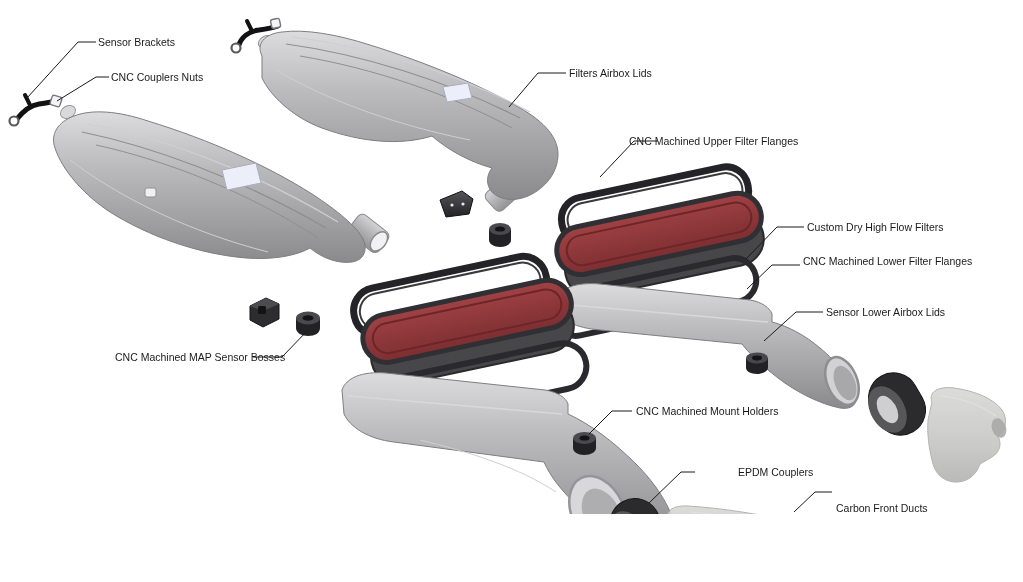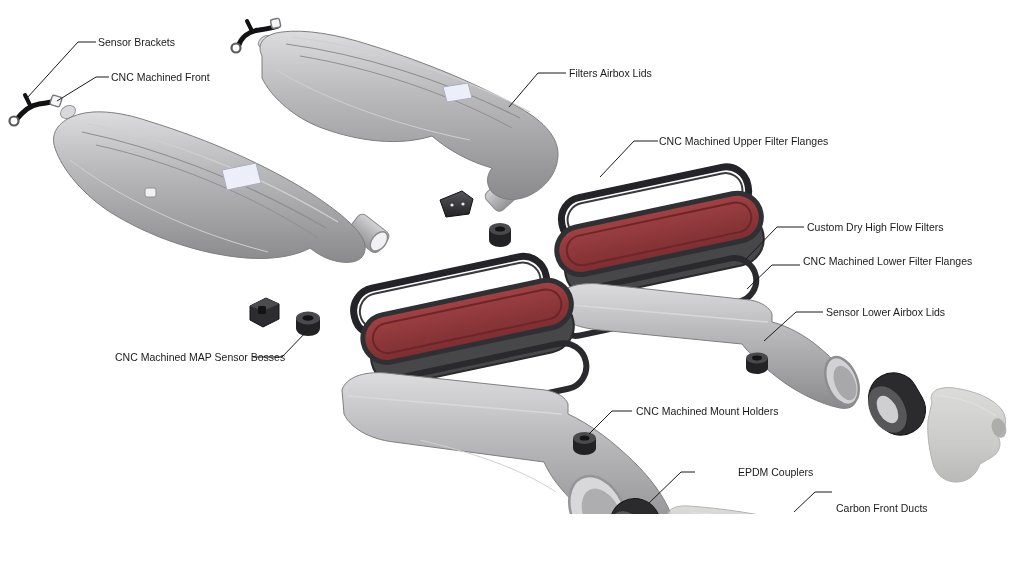--- a/index.html
+++ b/index.html
@@ -209,23 +209,23 @@
       <polyline points="800,265 772,265 747,289"></polyline>
       <polyline points="823,312 796,312 764,341"></polyline>
       <polyline points="253,357 282,357 309,329"></polyline>
       <polyline points="632,411 612,411 589,434"></polyline>
       <polyline points="695,472 681,472 649,503"></polyline>
       <polyline points="832,492 815,492 794,512"></polyline>
     </g>
   </svg>
 
   <div class="lbl" style="left:98px;top:36px">Sensor Brackets</div>
-  <div class="lbl" style="left:111px;top:71px">CNC Machined Front</div>
+  <div class="lbl" style="left:111px;top:71px">CNC Couplers Nuts</div>
   <div class="lbl" style="left:569px;top:67px">Filters Airbox Lids</div>
-  <div class="lbl" style="left:659px;top:135px">CNC Machined Upper Filter Flanges</div>
+  <div class="lbl" style="left:629px;top:135px">CNC Machined Upper Filter Flanges</div>
   <div class="lbl" style="left:807px;top:221px">Custom Dry High Flow Filters</div>
   <div class="lbl" style="left:803px;top:255px">CNC Machined Lower Filter Flanges</div>
   <div class="lbl" style="left:826px;top:306px">Sensor Lower Airbox Lids</div>
   <div class="lbl" style="left:115px;top:351px">CNC Machined MAP Sensor Bosses</div>
   <div class="lbl" style="left:636px;top:405px">CNC Machined Mount Holders</div>
   <div class="lbl" style="left:738px;top:466px">EPDM Couplers</div>
   <div class="lbl" style="left:836px;top:502px">Carbon Front Ducts</div>
 
   <div class="brand"><span>E</span><span class="accent">V</span><span>ENTURI</span><sup>™</sup></div>
 

